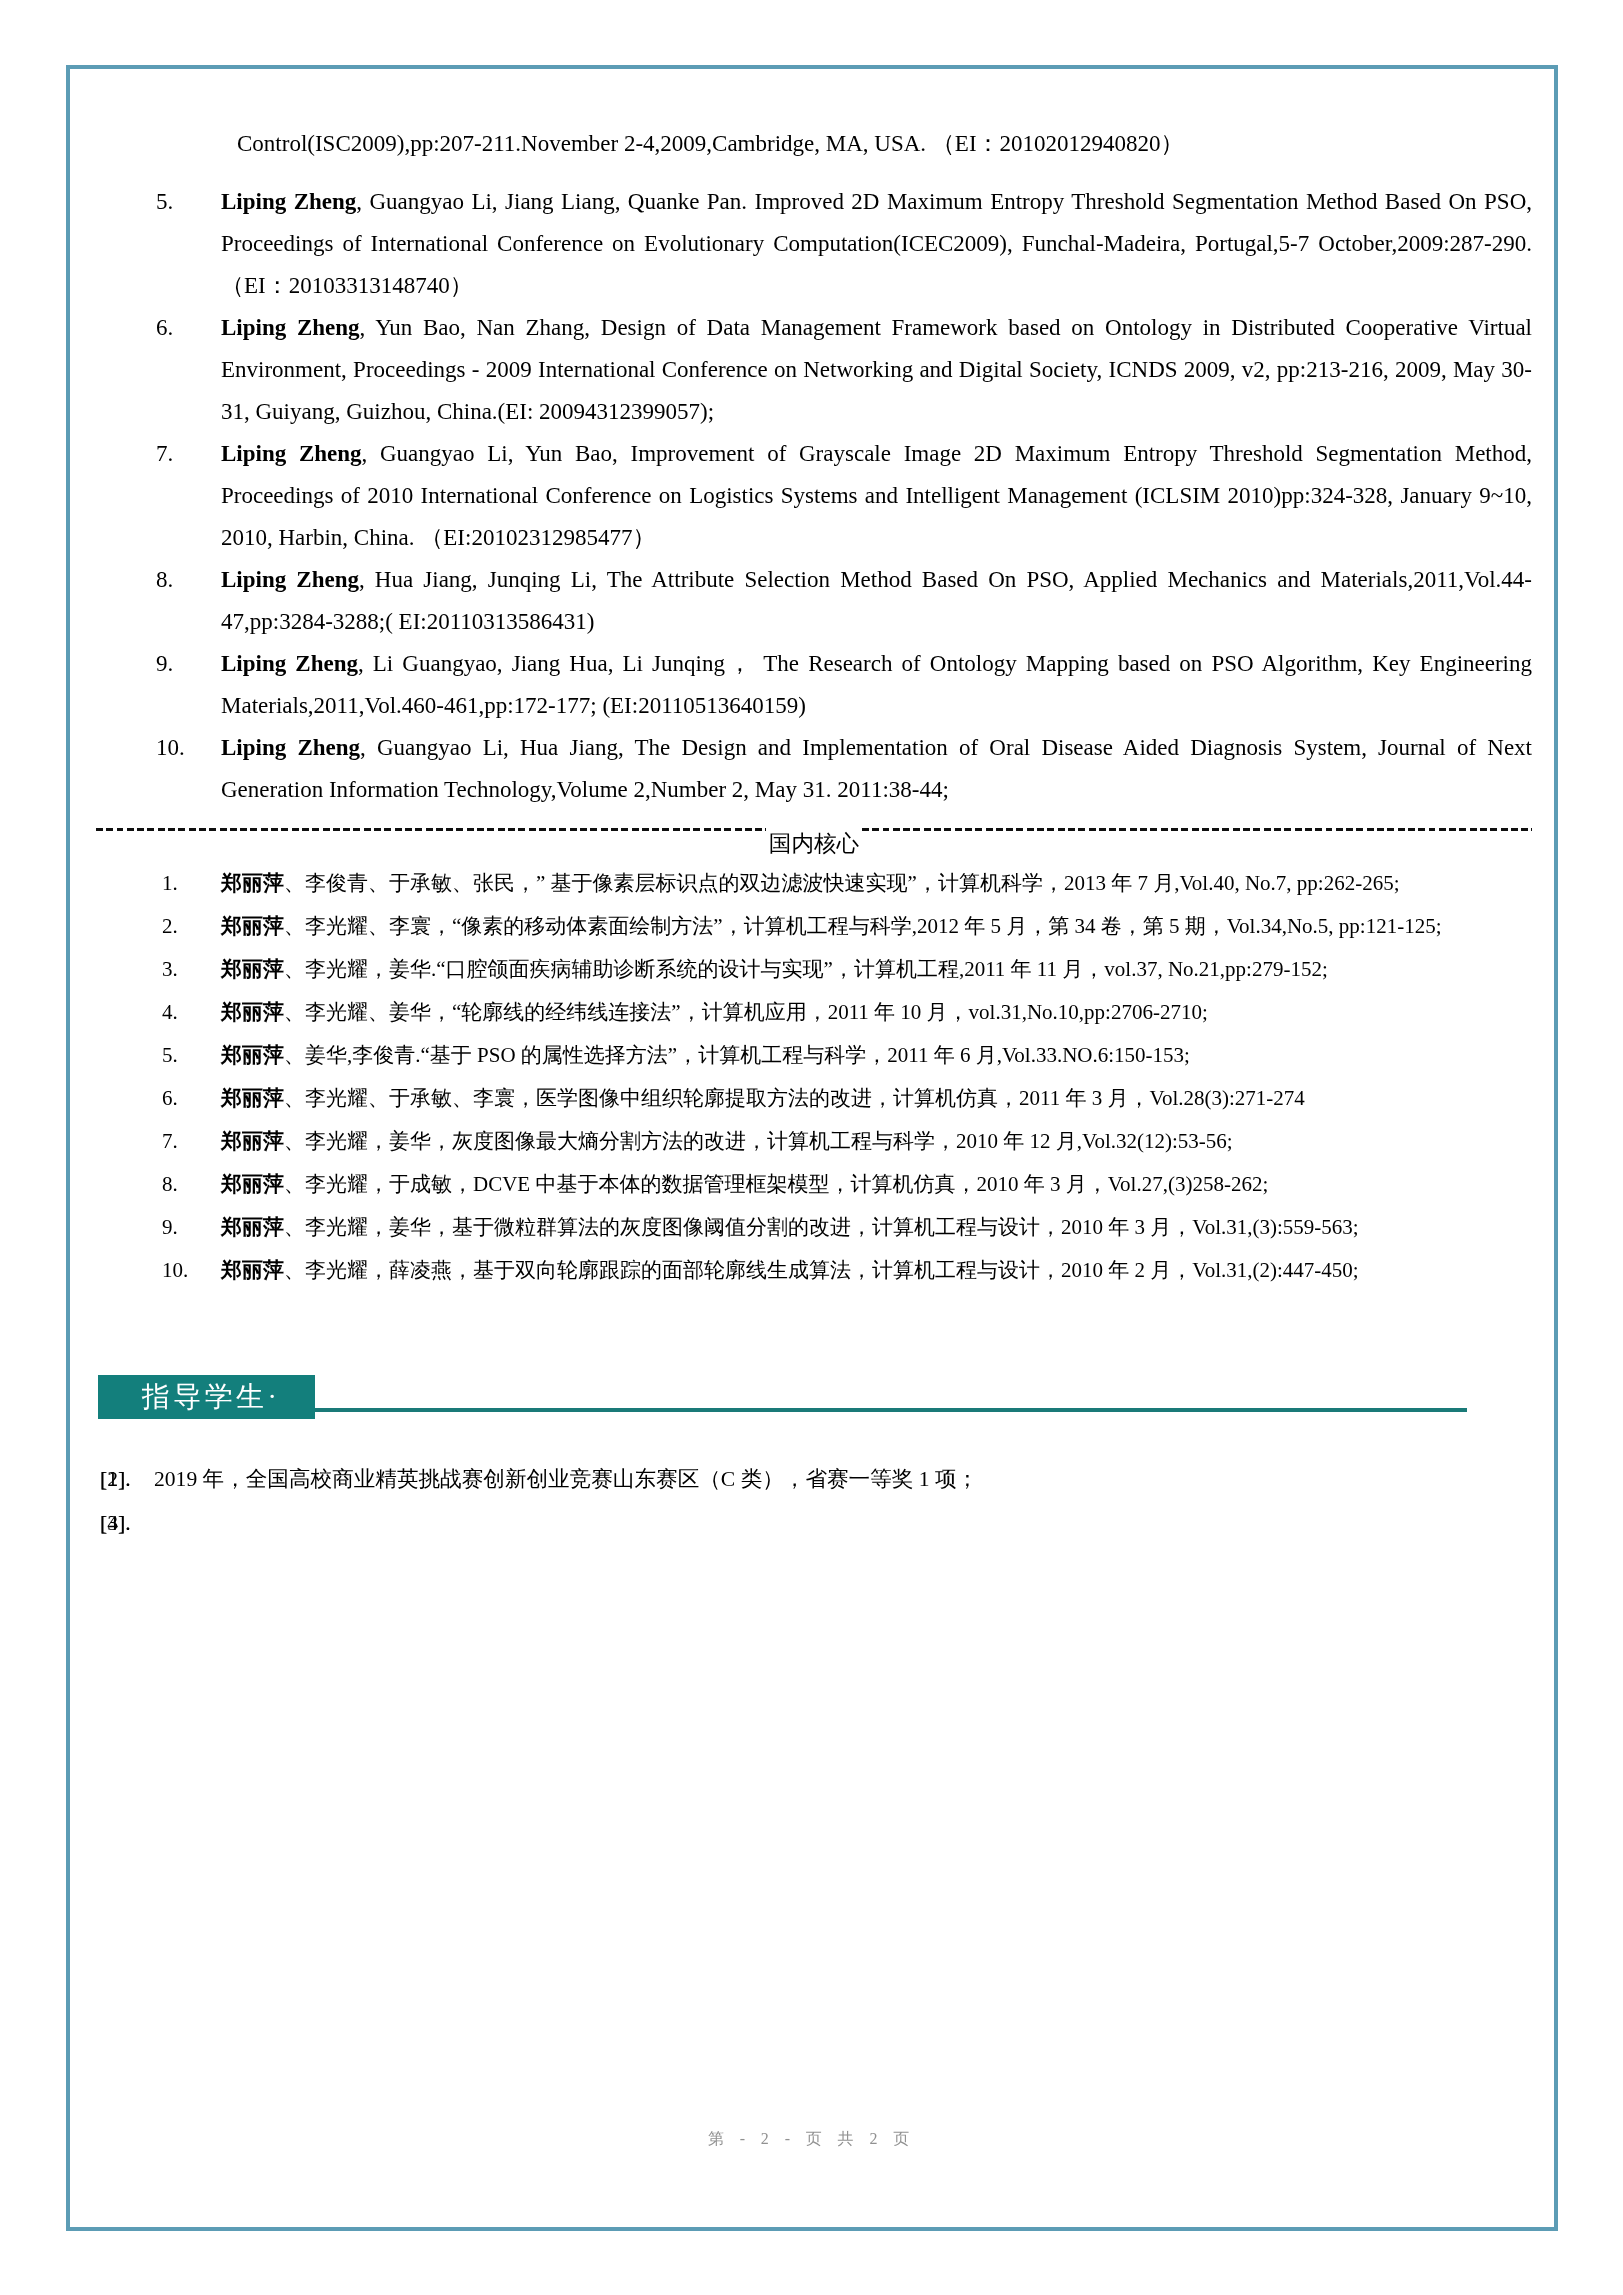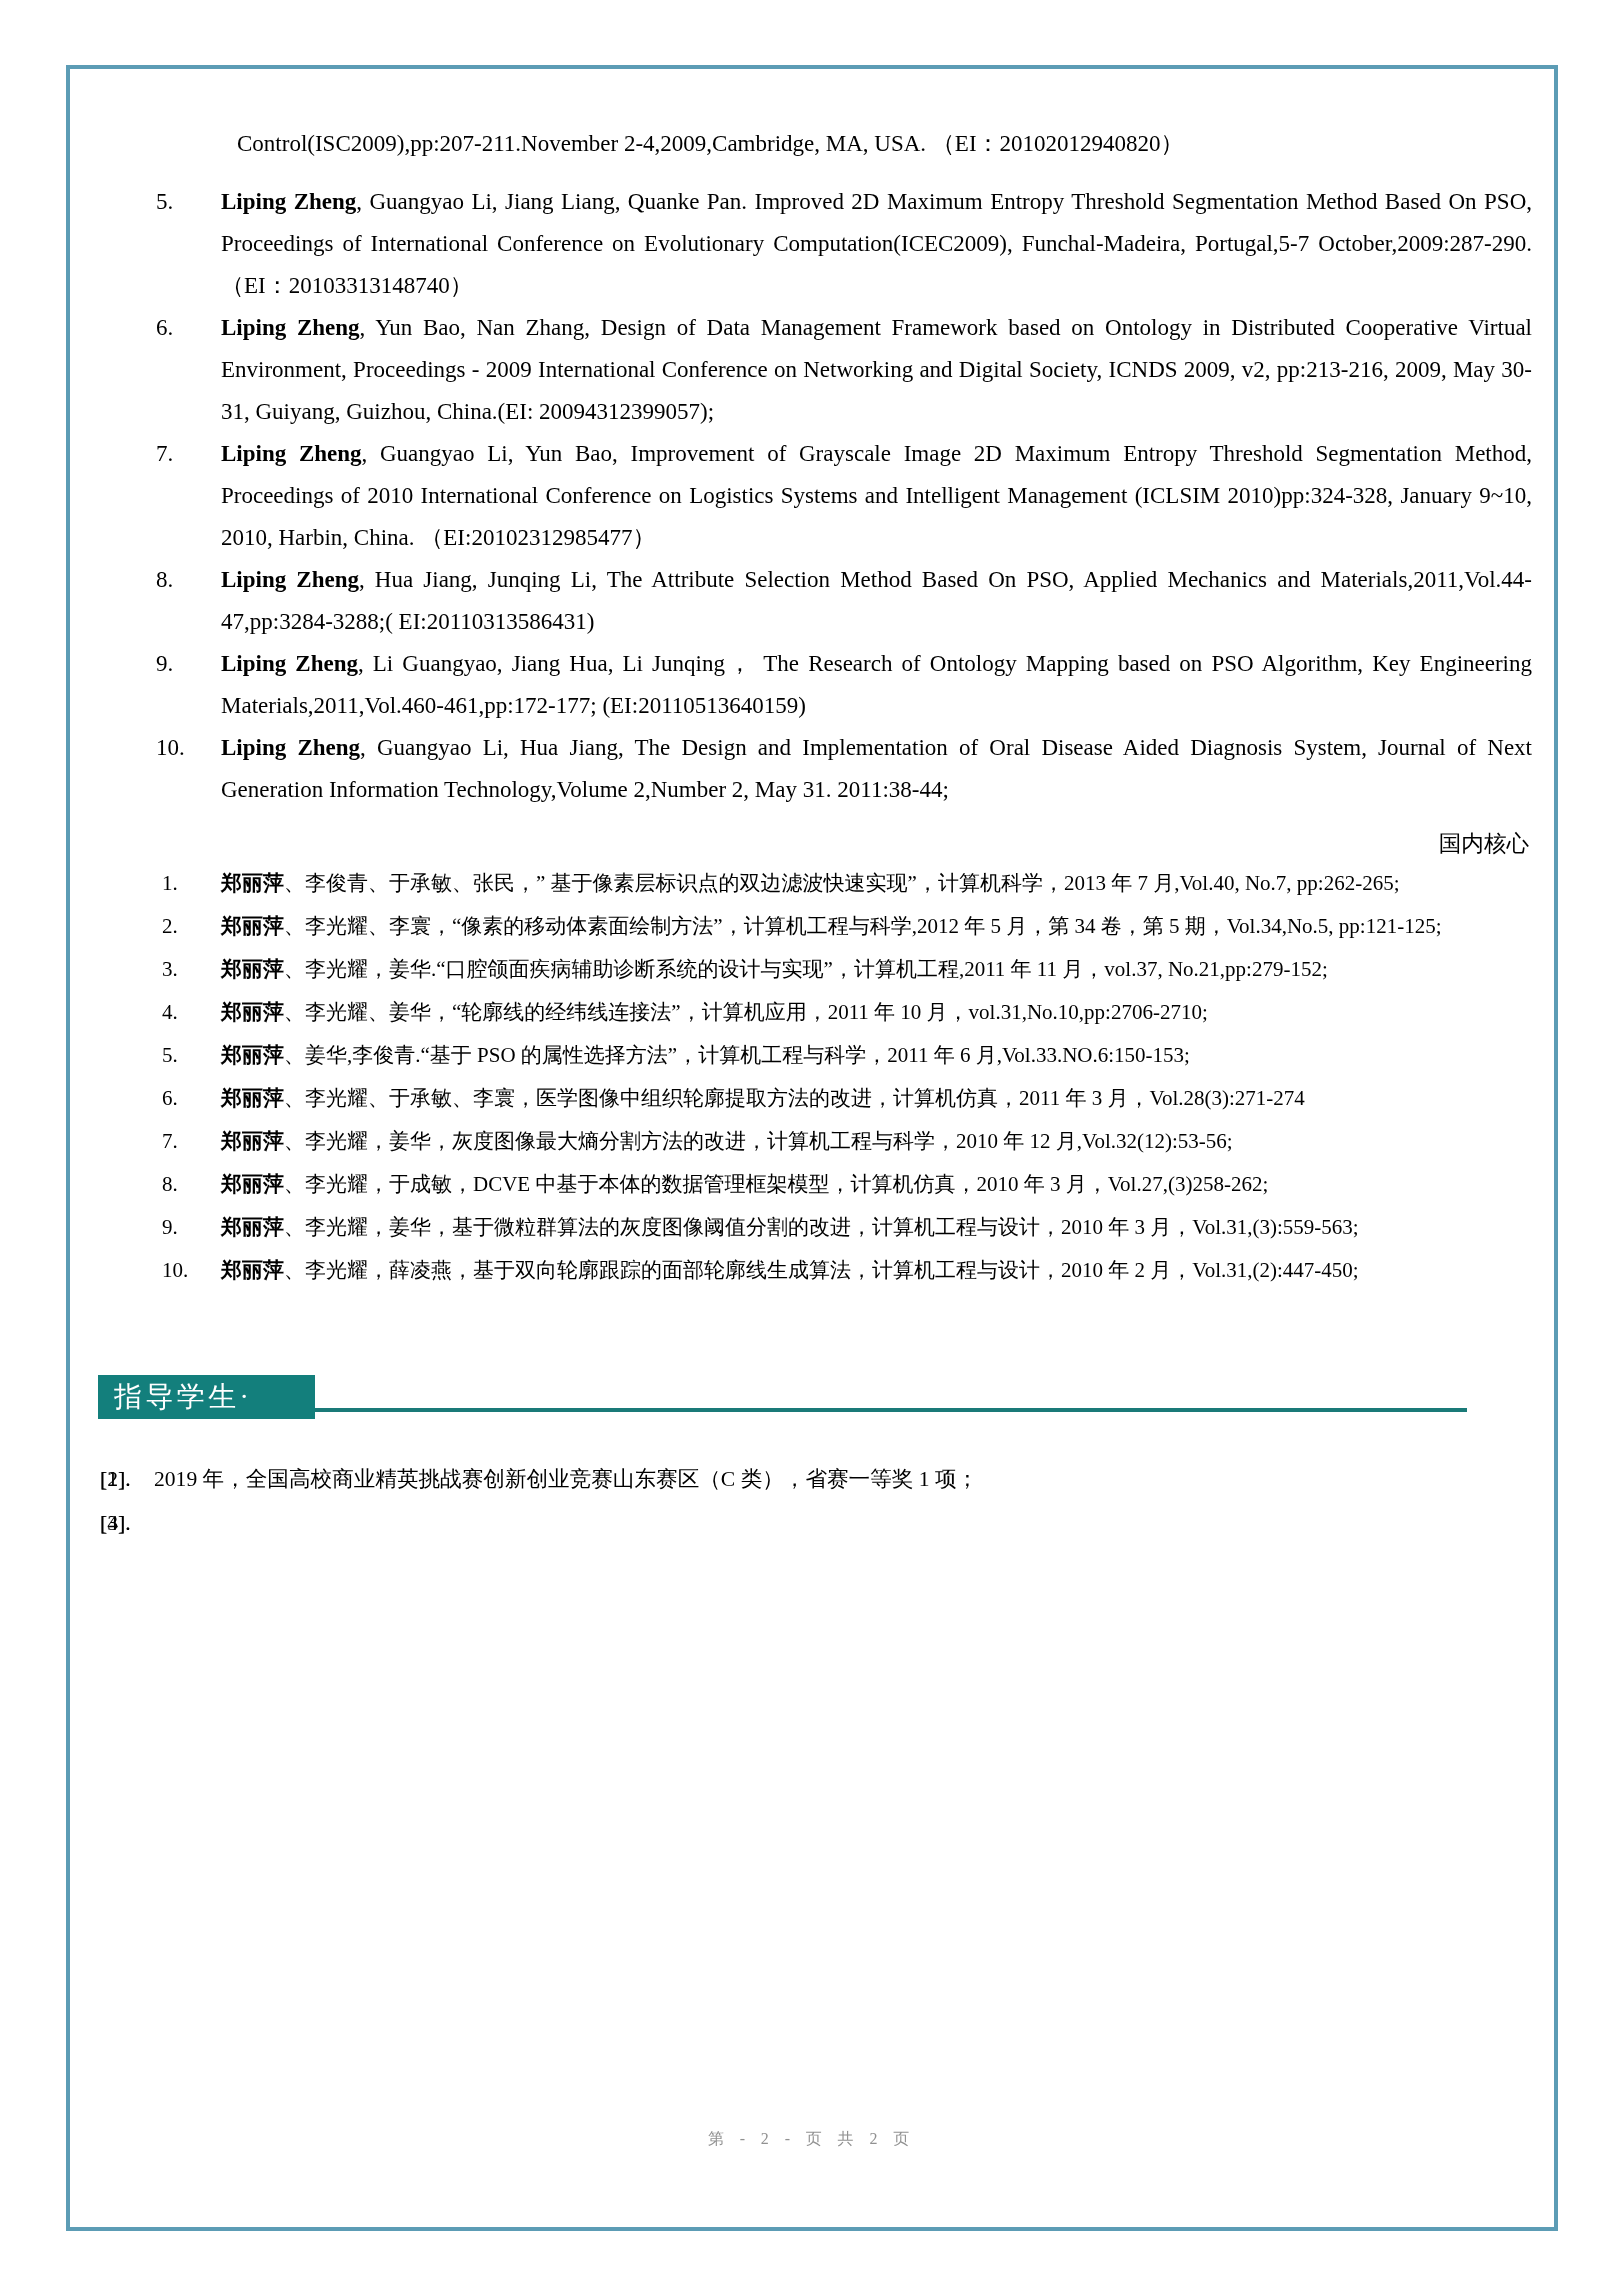--- a/index.html
+++ b/index.html
@@ -24,32 +24,32 @@
   .lead{font-weight:bold;}
   
   .pub-cn{
     position:absolute;top:862px;left:221px;width:1311px;
     font-size:21px;line-height:43px;text-align:justify;
   }
   .pub-cn li .num{position:absolute;left:-59px;width:54px;text-align:left;}
   
   .divider{
     position:absolute;top:828px;left:96px;width:1436px;height:29.4px;
-    display:flex;align-items:flex-end;flex-direction:column;
+    display:flex;align-items:flex-start;
   }
   .dash-seg{
     flex:1;height:3.4px;
     background:repeating-linear-gradient(90deg,#101010 0,#101010 6.9px,transparent 6.9px,transparent 10.3px);
   }
   .divider .label{padding:0 2.9px;font-size:22.6px;white-space:nowrap;}
   
   .section-head-box{
     position:absolute;top:1375px;left:98px;width:217px;height:44px;
     background:#137F7C;color:#ffffff;font-size:28px;letter-spacing:3.4px;
-    display:flex;align-items:center;padding-left:16px;box-sizing:border-box;
+    display:flex;align-items:center;padding-left:9px;box-sizing:border-box;justify-content:center;
   }
   .section-head-line{
     position:absolute;top:1408px;left:315px;width:1152px;height:4.4px;
     background:#1A7A78;
   }
   
   .awards{
     position:absolute;top:1457px;left:100px;width:1432px;
     font-size:21.6px;line-height:44px;
   }

